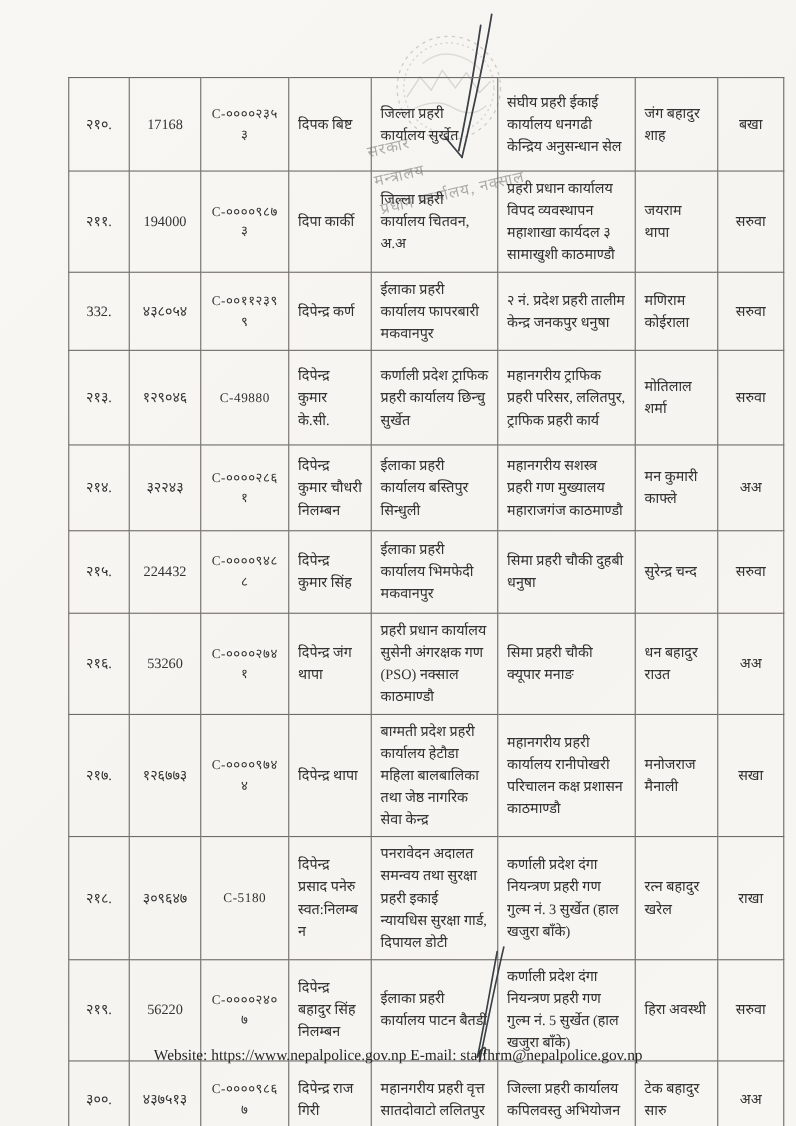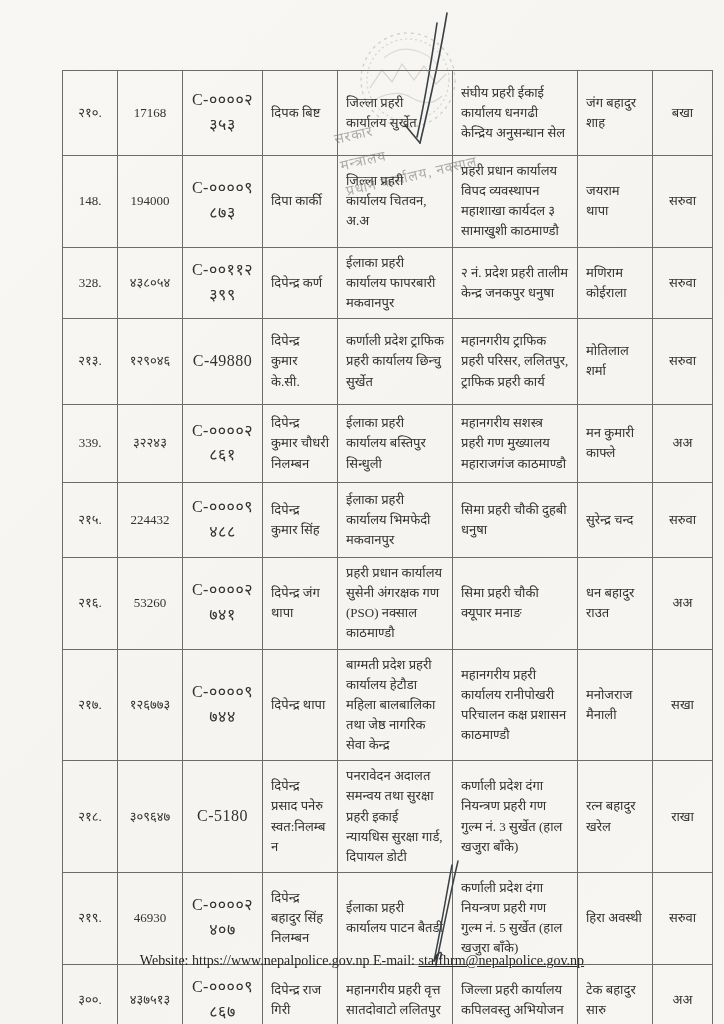--- a/index.html
+++ b/index.html
@@ -26,30 +26,30 @@
     color: #333230;
   }
   .doc-table td {
     border: 1px solid #6e6c68;
     padding: 5px 8px;
     vertical-align: middle;
     word-wrap: break-word;
   }
   .c-center { text-align: center; }
   .c-left  { text-align: left; }
-  .cell-reg { font-size: 16px; letter-spacing: 0.5px; }
+  .cell-reg { font-size: 12px; letter-spacing: 0.5px; }
   .footer {
     position: absolute;
     left: 0; top: 953px; width: 724px;
     text-align: center;
     font-size: 14px;
     color: #262626;
     font-family: "Liberation Serif", serif;
   }
-  .footer .email { text-decoration: underline; }
+  .footer .email { }
   .overlay { position: absolute; pointer-events: none; }
   .stamp-text {
     position: absolute;
     left: 338px; top: 104px;
     width: 200px;
     transform: rotate(-13deg);
     font-size: 14px;
     line-height: 1.9;
     color: rgba(110, 108, 104, 0.55);
     letter-spacing: 1px;
@@ -103,51 +103,51 @@
           <td class="c-center">२१०.</td>
           <td class="c-center">17168</td>
           <td class="c-center cell-reg">C-००००२३५३</td>
           <td class="c-left">दिपक बिष्ट</td>
           <td class="c-left">जिल्ला प्रहरी कार्यालय सुर्खेत</td>
           <td class="c-left">संघीय प्रहरी ईकाई कार्यालय धनगढी केन्द्रिय अनुसन्धान सेल</td>
           <td class="c-left">जंग बहादुर शाह</td>
           <td class="c-center">बखा</td>
         </tr>
         <tr style="height: 85px;">
-          <td class="c-center">148.</td>
+          <td class="c-center">२११.</td>
           <td class="c-center">194000</td>
           <td class="c-center cell-reg">C-००००९८७३</td>
           <td class="c-left">दिपा कार्की</td>
           <td class="c-left">जिल्ला प्रहरी कार्यालय चितवन, अ.अ</td>
           <td class="c-left">प्रहरी प्रधान कार्यालय विपद व्यवस्थापन महाशाखा कार्यदल ३ सामाखुशी काठमाण्डौ</td>
           <td class="c-left">जयराम थापा</td>
           <td class="c-center">सरुवा</td>
         </tr>
         <tr style="height: 62px;">
-          <td class="c-center">328.</td>
+          <td class="c-center">332.</td>
           <td class="c-center">४३८०५४</td>
           <td class="c-center cell-reg">C-००११२३९९</td>
           <td class="c-left">दिपेन्द्र कर्ण</td>
           <td class="c-left">ईलाका प्रहरी कार्यालय फापरबारी मकवानपुर</td>
           <td class="c-left">२ नं. प्रदेश प्रहरी तालीम केन्द्र जनकपुर धनुषा</td>
           <td class="c-left">मणिराम कोईराला</td>
           <td class="c-center">सरुवा</td>
         </tr>
         <tr style="height: 86px;">
           <td class="c-center">२१३.</td>
           <td class="c-center">१२९०४६</td>
           <td class="c-center cell-reg">C-49880</td>
           <td class="c-left">दिपेन्द्र कुमार के.सी.</td>
           <td class="c-left">कर्णाली प्रदेश ट्राफिक प्रहरी कार्यालय छिन्चु सुर्खेत</td>
           <td class="c-left">महानगरीय ट्राफिक प्रहरी परिसर, ललितपुर, ट्राफिक प्रहरी कार्य</td>
           <td class="c-left">मोतिलाल शर्मा</td>
           <td class="c-center">सरुवा</td>
         </tr>
         <tr style="height: 78px;">
-          <td class="c-center">339.</td>
+          <td class="c-center">२१४.</td>
           <td class="c-center">३२२४३</td>
           <td class="c-center cell-reg">C-००००२८६१</td>
           <td class="c-left">दिपेन्द्र कुमार चौधरी निलम्बन</td>
           <td class="c-left">ईलाका प्रहरी कार्यालय बस्तिपुर सिन्धुली</td>
           <td class="c-left">महानगरीय सशस्त्र प्रहरी गण मुख्यालय महाराजगंज काठमाण्डौ</td>
           <td class="c-left">मन कुमारी काफ्ले</td>
           <td class="c-center">अअ</td>
         </tr>
         <tr style="height: 75px;">
           <td class="c-center">२१५.</td>
@@ -184,21 +184,21 @@
           <td class="c-center">३०९६४७</td>
           <td class="c-center cell-reg">C-5180</td>
           <td class="c-left">दिपेन्द्र प्रसाद पनेरु स्वत:निलम्बन</td>
           <td class="c-left">पनरावेदन अदालत समन्वय तथा सुरक्षा प्रहरी इकाई न्यायधिस सुरक्षा गार्ड, दिपायल डोटी</td>
           <td class="c-left">कर्णाली प्रदेश दंगा नियन्त्रण प्रहरी गण गुल्म नं. 3 सुर्खेत (हाल खजुरा बाँके)</td>
           <td class="c-left">रत्न बहादुर खरेल</td>
           <td class="c-center">राखा</td>
         </tr>
         <tr style="height: 78px;">
           <td class="c-center">२१९.</td>
-          <td class="c-center">46930</td>
+          <td class="c-center">56220</td>
           <td class="c-center cell-reg">C-००००२४०७</td>
           <td class="c-left">दिपेन्द्र बहादुर सिंह निलम्बन</td>
           <td class="c-left">ईलाका प्रहरी कार्यालय पाटन बैतडी</td>
           <td class="c-left">कर्णाली प्रदेश दंगा नियन्त्रण प्रहरी गण गुल्म नं. 5 सुर्खेत (हाल खजुरा बाँके)</td>
           <td class="c-left">हिरा अवस्थी</td>
           <td class="c-center">सरुवा</td>
         </tr>
         <tr style="height: 72px;">
           <td class="c-center">३००.</td>
           <td class="c-center">४३७५१३</td>

